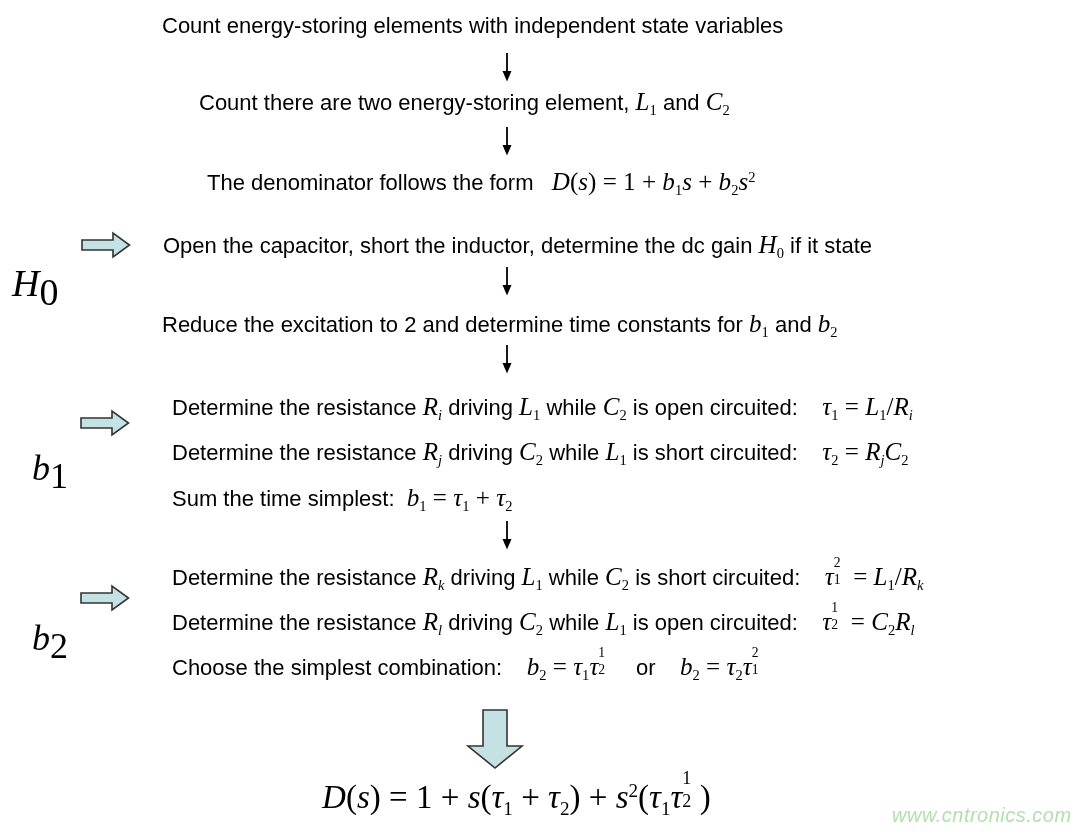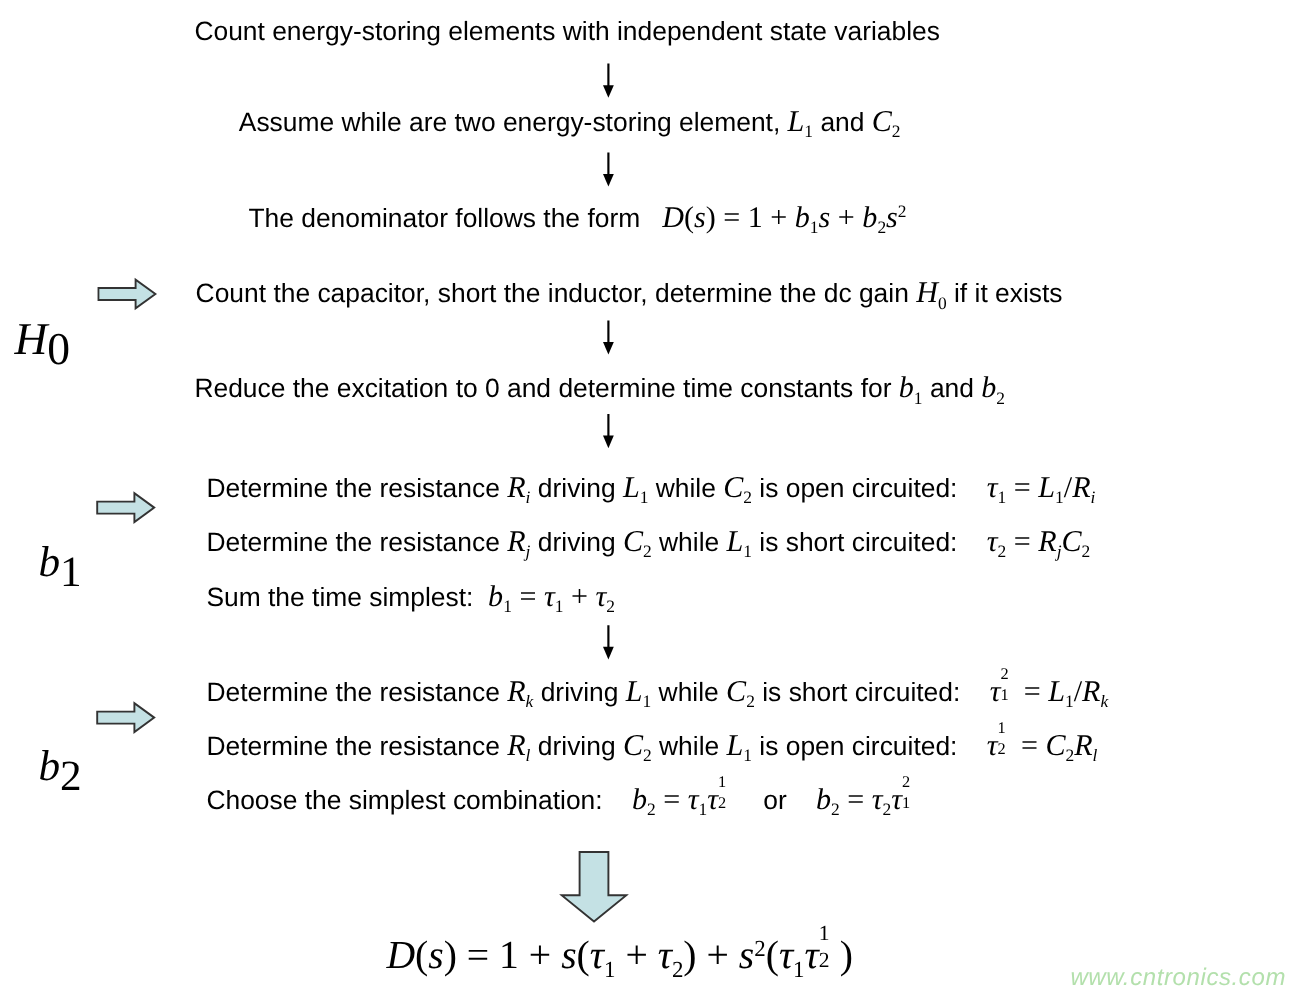--- a/index.html
+++ b/index.html
@@ -31,41 +31,41 @@
 </head>
 <body>
 
 <div class="row" style="left:162px; top:12px"><span>Count energy-storing elements with independent state variables</span></div>
 
 <svg class="arrow thin-arrow" style="left:500px; top:52px" width="14" height="30" viewBox="0 0 14 30">
   <line x1="7" y1="1" x2="7" y2="21" stroke-width="1.8"></line>
     <polygon points="2.5,19 11.5,19 7,29.5"></polygon>
 </svg>
 
-<div class="row" style="left:199px; top:86px"><span>Assume while are two energy-storing element, </span><span class="mi">L</span><sub class="msub mr">1</sub><span> and </span><span class="mi">C</span><sub class="msub mr">2</sub></div>
+<div class="row" style="left:199px; top:86px"><span>Count there are two energy-storing element, </span><span class="mi">L</span><sub class="msub mr">1</sub><span> and </span><span class="mi">C</span><sub class="msub mr">2</sub></div>
 
 <svg class="arrow thin-arrow" style="left:500px; top:126px" width="14" height="30" viewBox="0 0 14 30">
   <line x1="7" y1="1" x2="7" y2="21" stroke-width="1.8"></line>
     <polygon points="2.5,19 11.5,19 7,29.5"></polygon>
 </svg>
 
 <div class="row" style="left:207px; top:166px"><span>The denominator follows the form   </span><span class="mi">D</span><span class="mr">(</span><span class="mi">s</span><span class="mr">) = 1 + </span><span class="mi">b</span><sub class="msub mr">1</sub><span class="mi">s</span><span class="mr"> + </span><span class="mi">b</span><sub class="msub mr">2</sub><span class="mi">s</span><sup class="msup mr">2</sup></div>
 
 <div class="side-label" style="left:12px; top:224px; font-size:38px"><span class="mi">H</span><sub class="msub mr">0</sub></div>
 <svg class="arrow block-arrow" style="left:81px; top:231px" width="50" height="28" viewBox="0 0 50 28">
   <polygon points="1,9 32,9 32,2 48.5,14 32,26 32,19 1,19"></polygon>
 </svg>
-<div class="row" style="left:163px; top:229px"><span>Count the capacitor, short the inductor, determine the dc gain </span><span class="mi">H</span><sub class="msub mr">0</sub><span> if it exists</span></div>
+<div class="row" style="left:163px; top:229px"><span>Open the capacitor, short the inductor, determine the dc gain </span><span class="mi">H</span><sub class="msub mr">0</sub><span> if it state</span></div>
 
 <svg class="arrow thin-arrow" style="left:500px; top:266px" width="14" height="30" viewBox="0 0 14 30">
   <line x1="7" y1="1" x2="7" y2="21" stroke-width="1.8"></line>
     <polygon points="2.5,19 11.5,19 7,29.5"></polygon>
 </svg>
 
-<div class="row" style="left:162px; top:308px"><span>Reduce the excitation to 0 and determine time constants for </span><span class="mi">b</span><sub class="msub mr">1</sub><span> and </span><span class="mi">b</span><sub class="msub mr">2</sub></div>
+<div class="row" style="left:162px; top:308px"><span>Reduce the excitation to 2 and determine time constants for </span><span class="mi">b</span><sub class="msub mr">1</sub><span> and </span><span class="mi">b</span><sub class="msub mr">2</sub></div>
 
 <svg class="arrow thin-arrow" style="left:500px; top:344px" width="14" height="30" viewBox="0 0 14 30">
   <line x1="7" y1="1" x2="7" y2="21" stroke-width="1.8"></line>
     <polygon points="2.5,19 11.5,19 7,29.5"></polygon>
 </svg>
 
 <div class="side-label" style="left:32px; top:410px; font-size:36px"><span class="mi">b</span><sub class="msub mr">1</sub></div>
 <svg class="arrow block-arrow" style="left:80px; top:409px" width="50" height="28" viewBox="0 0 50 28">
   <polygon points="1,9 32,9 32,2 48.5,14 32,26 32,19 1,19"></polygon>
 </svg>

